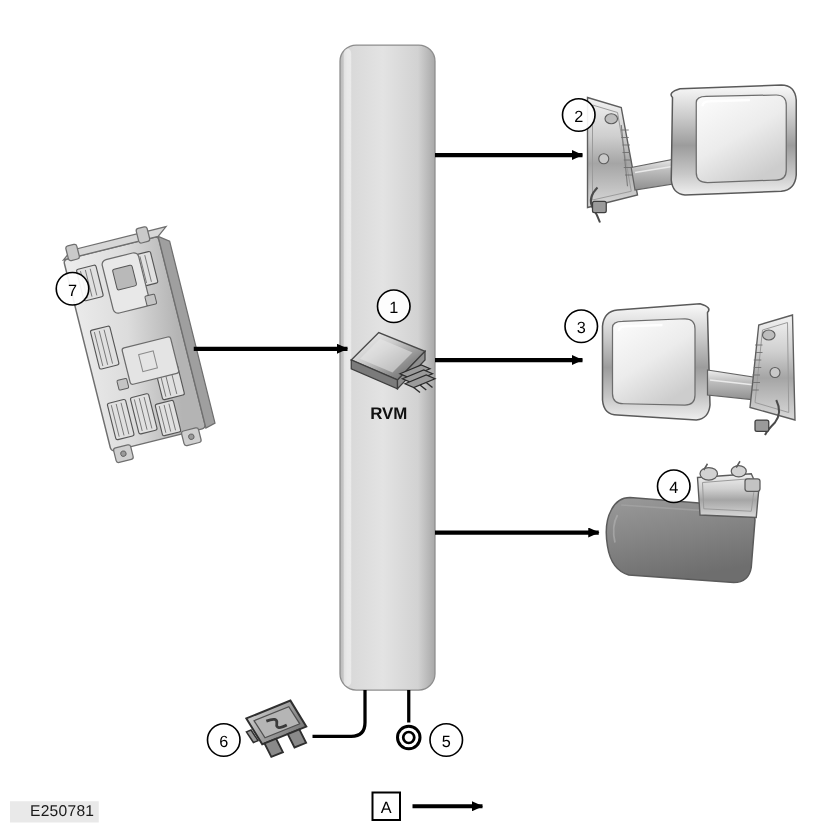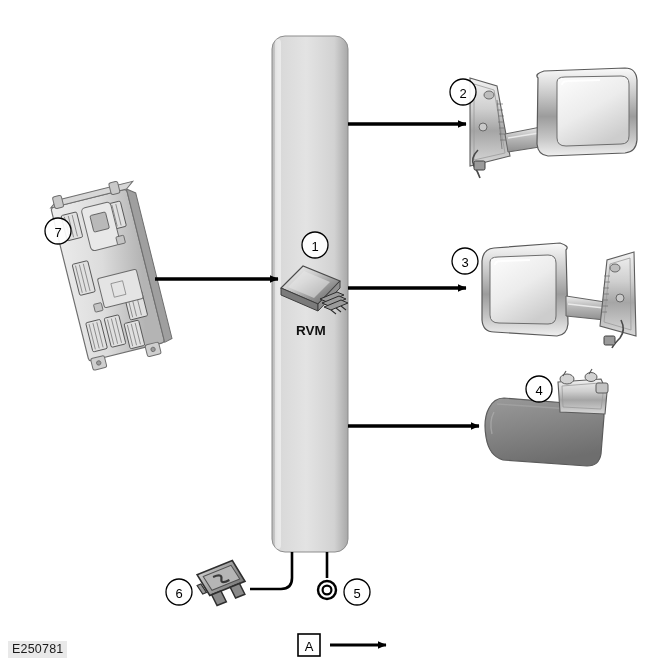--- a/index.html
+++ b/index.html
@@ -50,21 +50,21 @@
   }
   .figure-id {
     position: absolute;
     left: 8px;
     bottom: 14px;
     font-family: "Liberation Sans", sans-serif;
     font-size: 12.5px;
     color: #1a1a1a;
     letter-spacing: 0.2px;
     background: #e9e9e9;
-    padding: 1px 4px 2px 4px;
+    padding: 1px 4px 2px 16px;
     white-space: nowrap;
   }
 </style>
 </head>
 <body>
 
 <div id="stage">
 
   <svg id="diagram-svg" viewBox="0 0 672 672">
     <defs>

